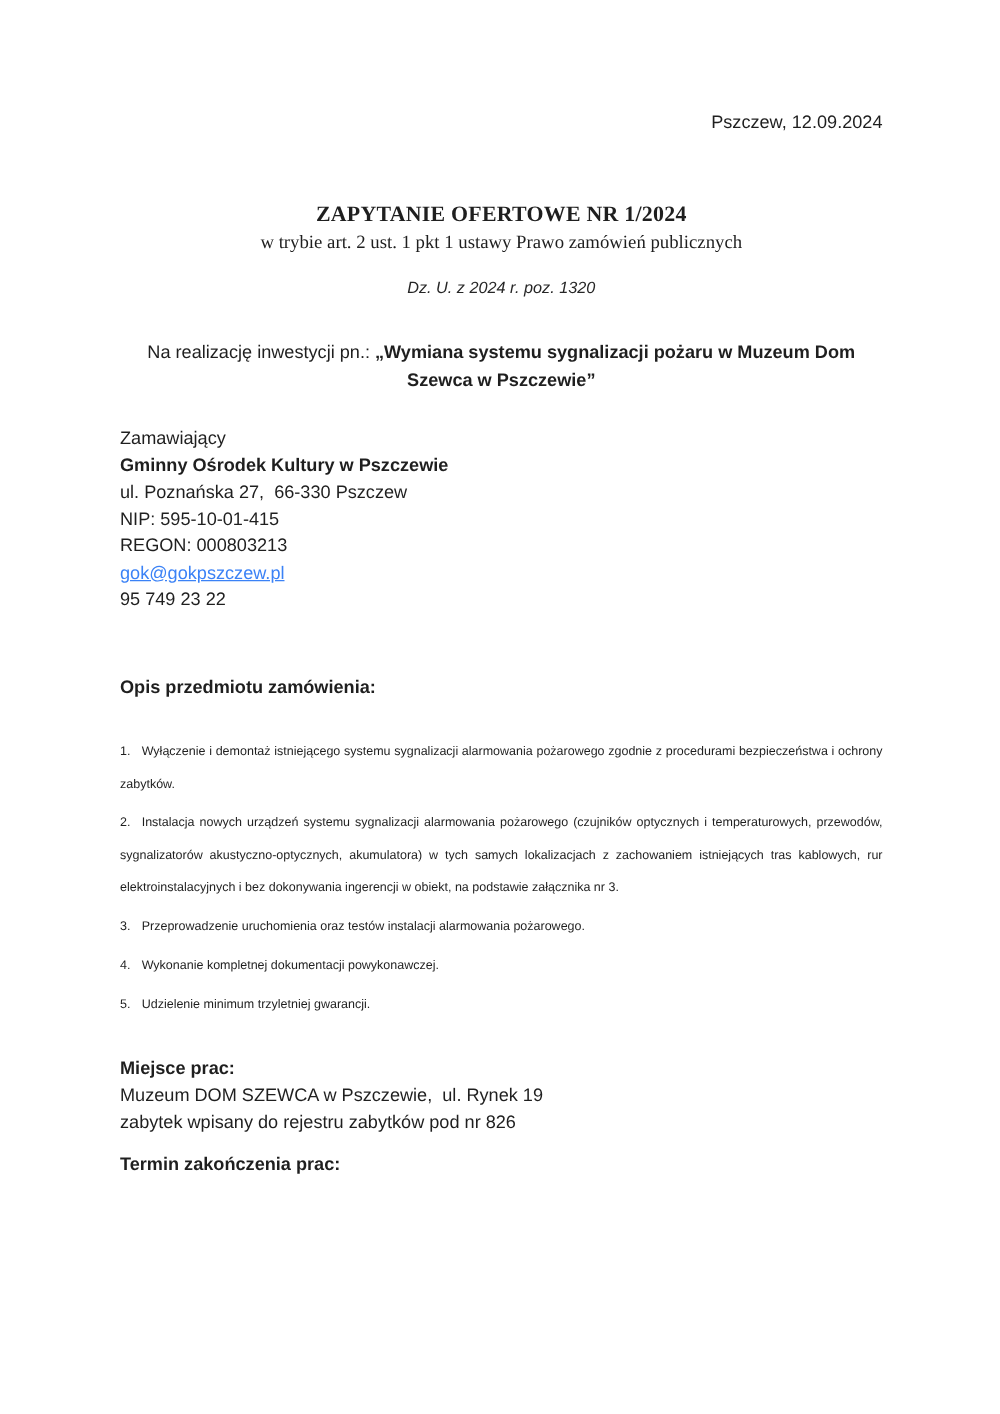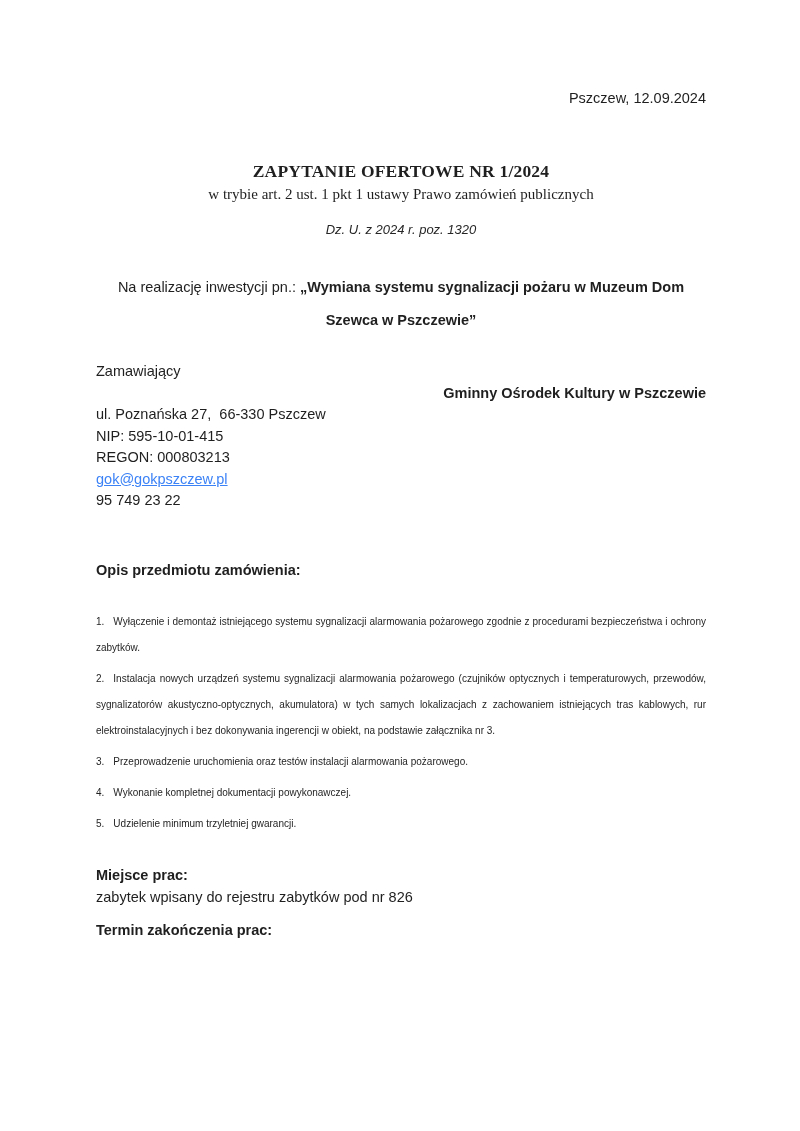--- a/index.html
+++ b/index.html
@@ -49,30 +49,30 @@
     text-align: center;
     font-size: 13px;
     font-style: italic;
     line-height: 15px;
     color: #262626;
   }
   .investment {
     margin: 34px auto 0 auto;
     max-width: 604px;
     text-align: center;
-    line-height: 33px;
+    line-height: 23px;
   }
   .investment .inv-name { font-weight: bold; }
   .buyer {
     margin-top: 24px;
     line-height: 21.5px;
   }
   .buyer p { margin: 0; }
   .pre { white-space: pre-wrap; }
-  .buyer .bold { font-weight: bold; text-align: right; }
+  .buyer .bold { font-weight: bold; }
   a.email-link {
     color: #3b82f6;
     text-decoration: underline;
   }
   .scope-heading {
     margin: 48px 0 0 0;
     font-weight: bold;
     line-height: 21.5px;
   }
   .items { margin-top: 28px; }
@@ -123,20 +123,21 @@
   <div class="items">
     <p class="item"><span class="num">1.</span><span>Wyłączenie i demontaż istniejącego systemu sygnalizacji alarmowania pożarowego zgodnie z procedurami bezpieczeństwa i ochrony zabytków.</span></p>
     <p class="item"><span class="num">2.</span><span>Instalacja nowych urządzeń systemu sygnalizacji alarmowania pożarowego (czujników optycznych i temperaturowych, przewodów, sygnalizatorów akustyczno-optycznych, akumulatora) w tych samych lokalizacjach z zachowaniem istniejących tras kablowych, rur elektroinstalacyjnych i bez dokonywania ingerencji w obiekt, na podstawie załącznika nr 3.</span></p>
     <p class="item"><span class="num">3.</span><span>Przeprowadzenie uruchomienia oraz testów instalacji alarmowania pożarowego.</span></p>
     <p class="item"><span class="num">4.</span><span>Wykonanie kompletnej dokumentacji powykonawczej.</span></p>
     <p class="item"><span class="num">5.</span><span>Udzielenie minimum trzyletniej gwarancji.</span></p>
   </div>
 
   <div class="place">
     <p class="section-heading">Miejsce prac:</p>
+    <p class="pre">Muzeum DOM SZEWCA w Pszczewie,  ul. Rynek 19</p>
     <p>zabytek wpisany do rejestru zabytków pod nr 826</p>
   </div>
 
   <div class="deadline">
     <p class="section-heading">Termin zakończenia prac:</p>
   </div>
 
 </div>
 
 </body></html>

